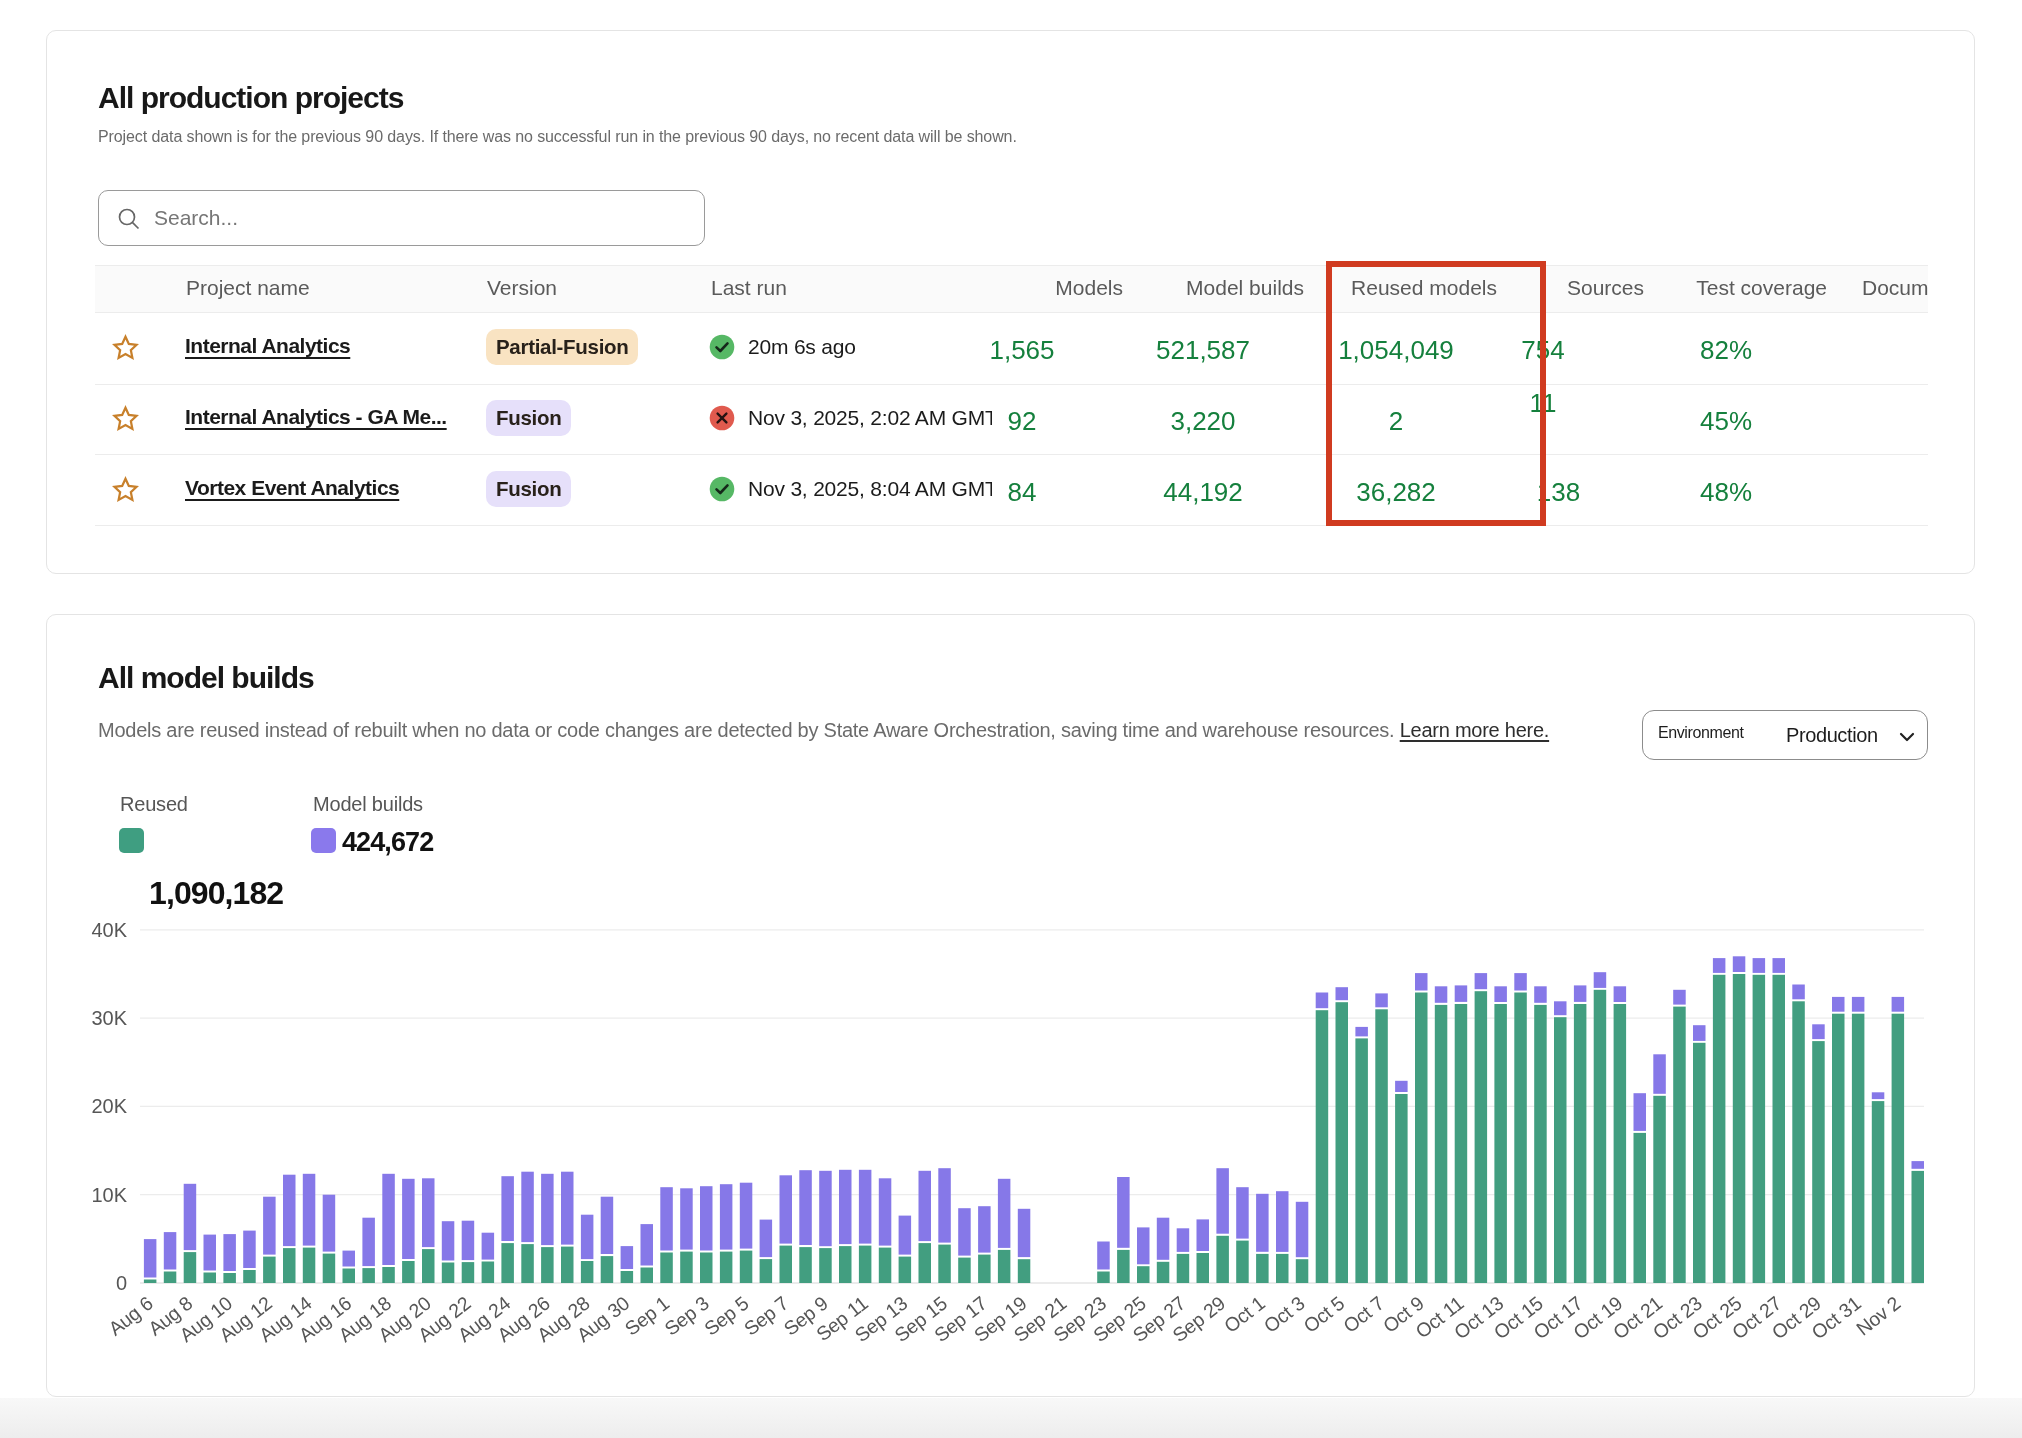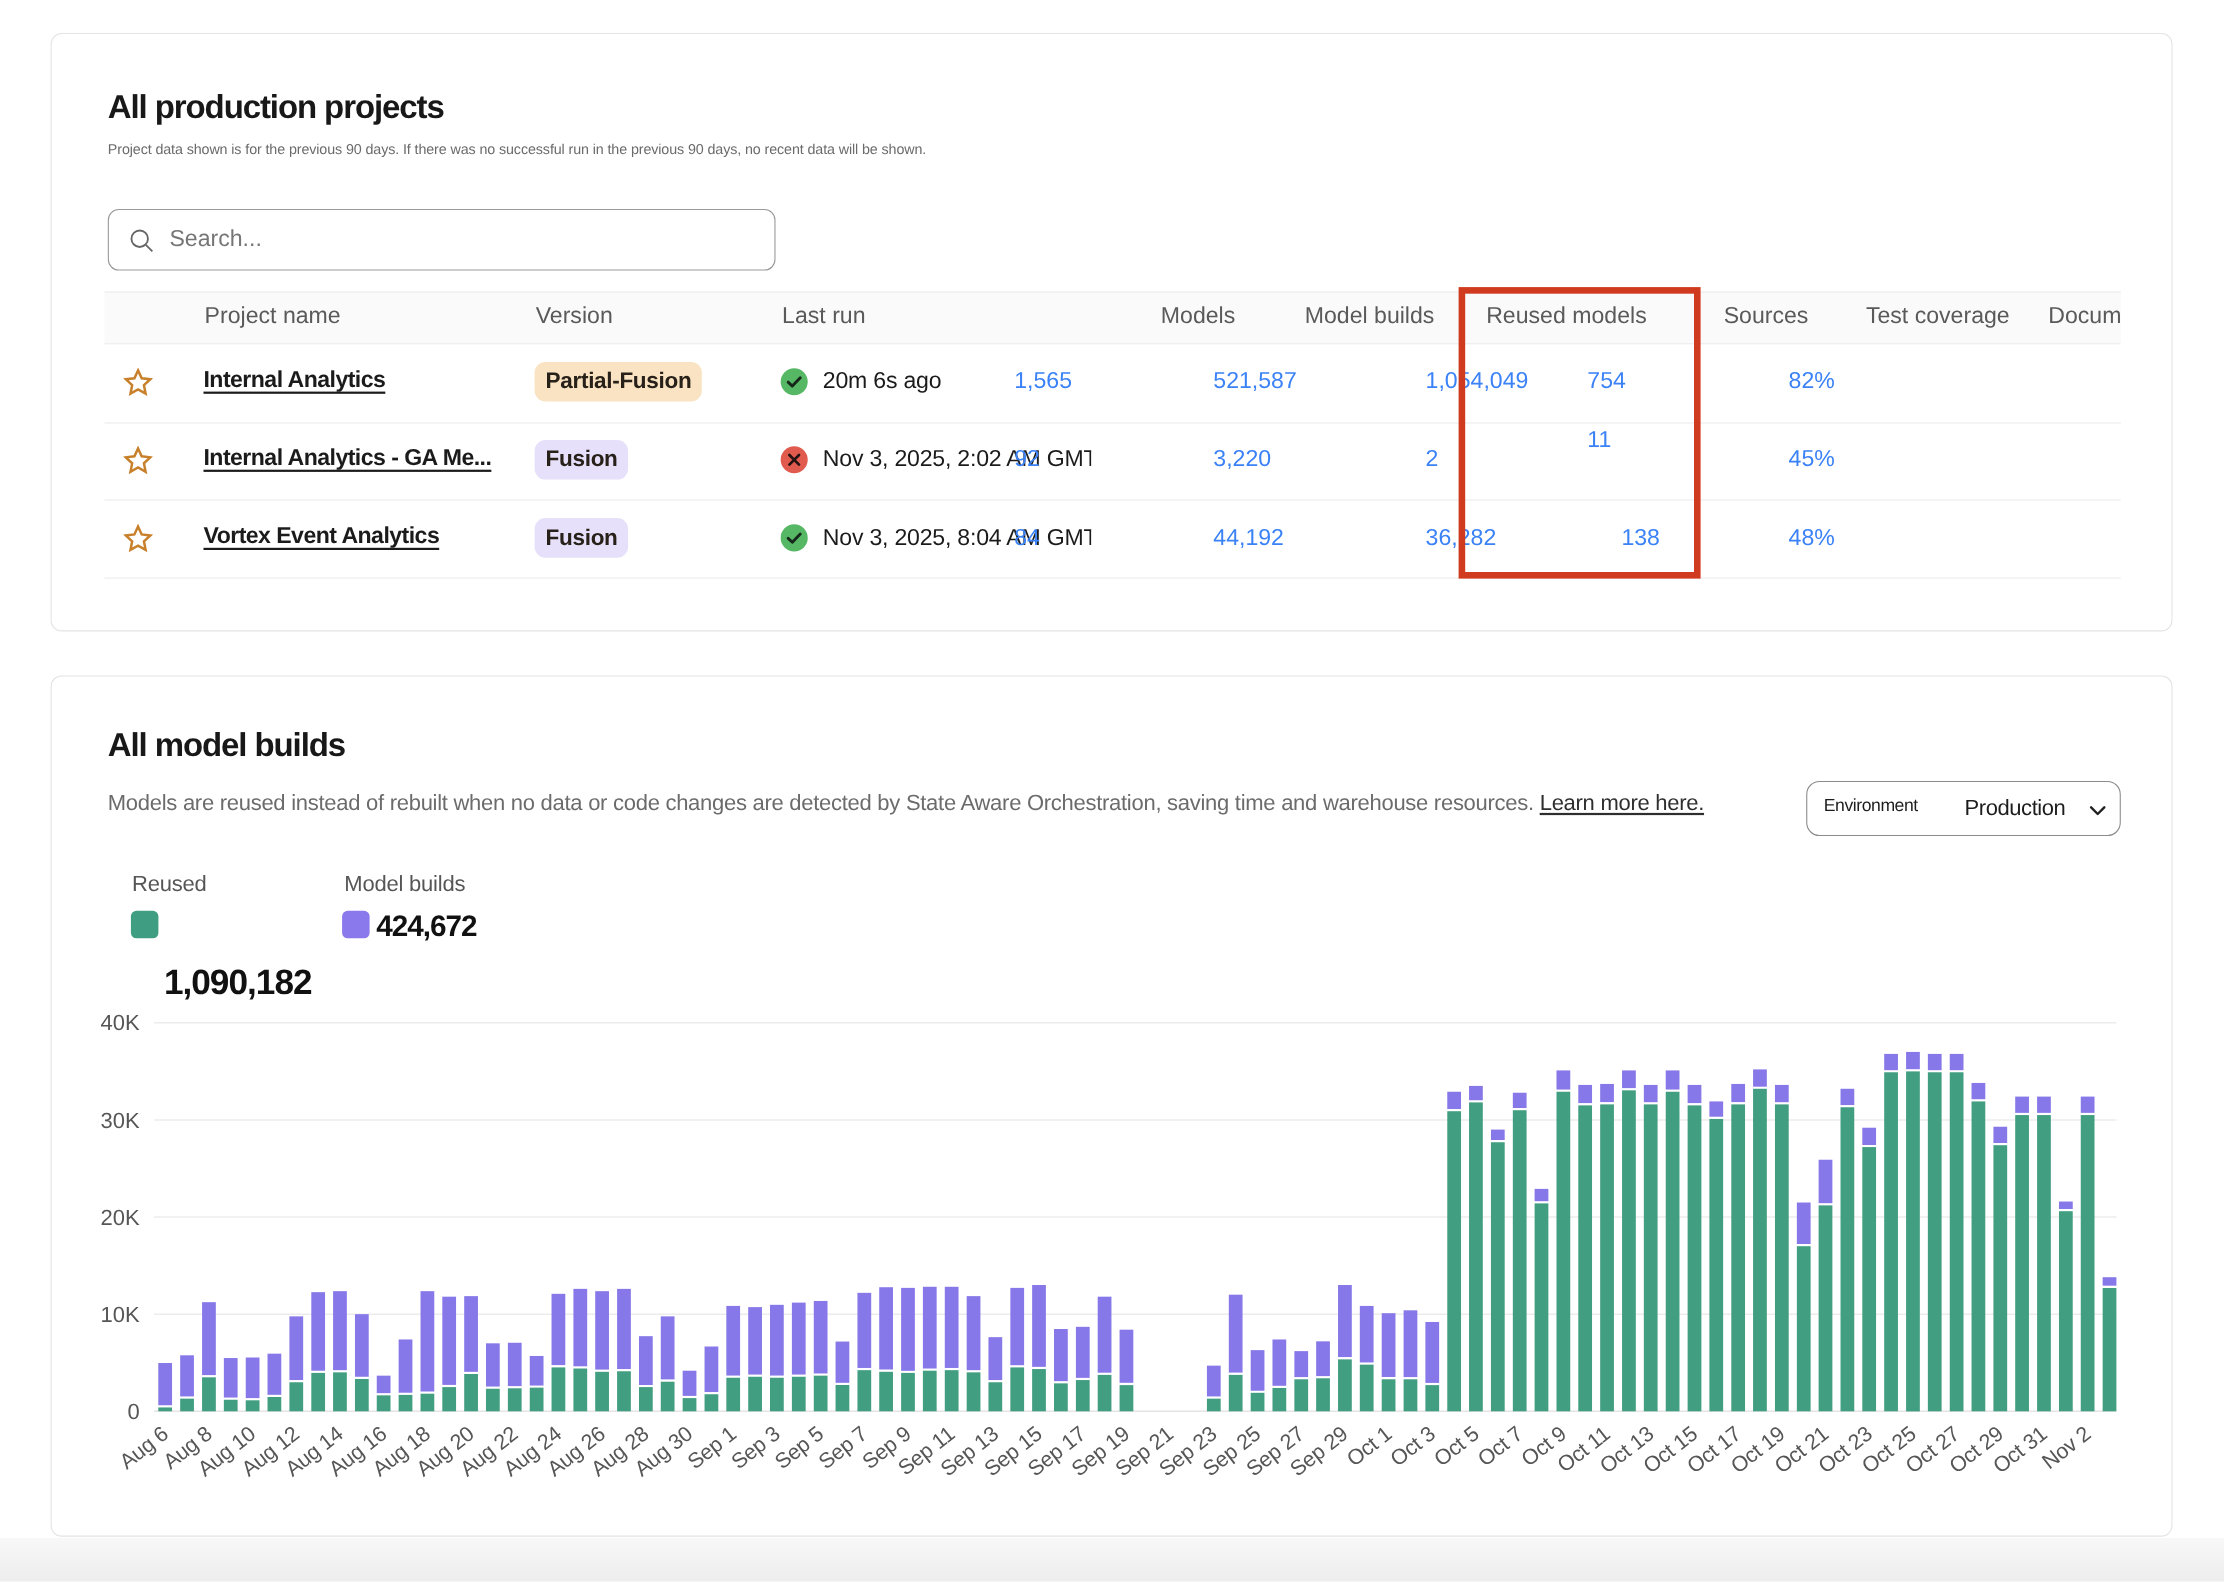--- a/index.html
+++ b/index.html
@@ -2,31 +2,31 @@
 <html><head>
 <meta charset="utf-8">
 <style>
   * { margin:0; padding:0; box-sizing:border-box; }
   html,body { width:2022px; height:1438px; background:#fff; font-family:"Liberation Sans", sans-serif; }
   .page { position:relative; width:2022px; height:1438px; overflow:hidden; background:#fff; }
   .card { position:absolute; left:46px; width:1929px; background:#fff; border:1.3px solid #e4e4e4; border-radius:10px; }
   .abs { position:absolute; }
   .hdrtxt { font-size:21px; color:#5a5a5a; font-weight:500; white-space:nowrap; }
   .cell { font-size:21px; color:#1b1b1b; white-space:nowrap; letter-spacing:-0.2px; }
-  .num { position:absolute; text-align:left; font-size:21px; color:#3b82f6; }
+  .num { position:absolute; text-align:center; font-size:26px; color:#15803d; }
   .divider { position:absolute; left:48px; width:1833px; height:1.4px; background:#ececec; }
   .badge { position:absolute; height:36px; line-height:36px; border-radius:10px; padding:0 10px; font-size:20.5px; letter-spacing:-0.3px; font-weight:600; color:#28211a; }
 </style>
 </head>
 <body>
 <div class="page">
 
 <div class="card" style="top:30px; height:544px;">
   <div class="abs" style="left:51px; top:50px; font-size:30px; font-weight:700; color:#181818; letter-spacing:-1.0px;">All production projects</div>
-  <div class="abs" style="left:51px; top:97px; font-size:13px; letter-spacing:-0.1px; color:#6b6b6b; font-weight:500;">Project data shown is for the previous 90 days. If there was no successful run in the previous 90 days, no recent data will be shown.</div>
+  <div class="abs" style="left:51px; top:97px; font-size:16px; letter-spacing:-0.1px; color:#6b6b6b; font-weight:500;">Project data shown is for the previous 90 days. If there was no successful run in the previous 90 days, no recent data will be shown.</div>
 
   <div class="abs" style="left:51px; top:159px; width:607px; height:56px; border:1.4px solid #9a9a9a; border-radius:10px;">
     <svg class="abs" style="left:17px; top:15px;" width="26" height="26" viewBox="0 0 26 26">
       <circle cx="11" cy="11" r="7.5" fill="none" stroke="#666" stroke-width="1.7"></circle>
       <line x1="16.6" y1="16.6" x2="22.5" y2="22.5" stroke="#666" stroke-width="1.7"></line>
     </svg>
     <div class="abs" style="left:55px; top:15px; font-size:21px; color:#767676;">Search...</div>
   </div>
 
   <div class="abs" style="left:48px; top:234px; width:1833px; height:47px; background:#fafafa;"></div>

